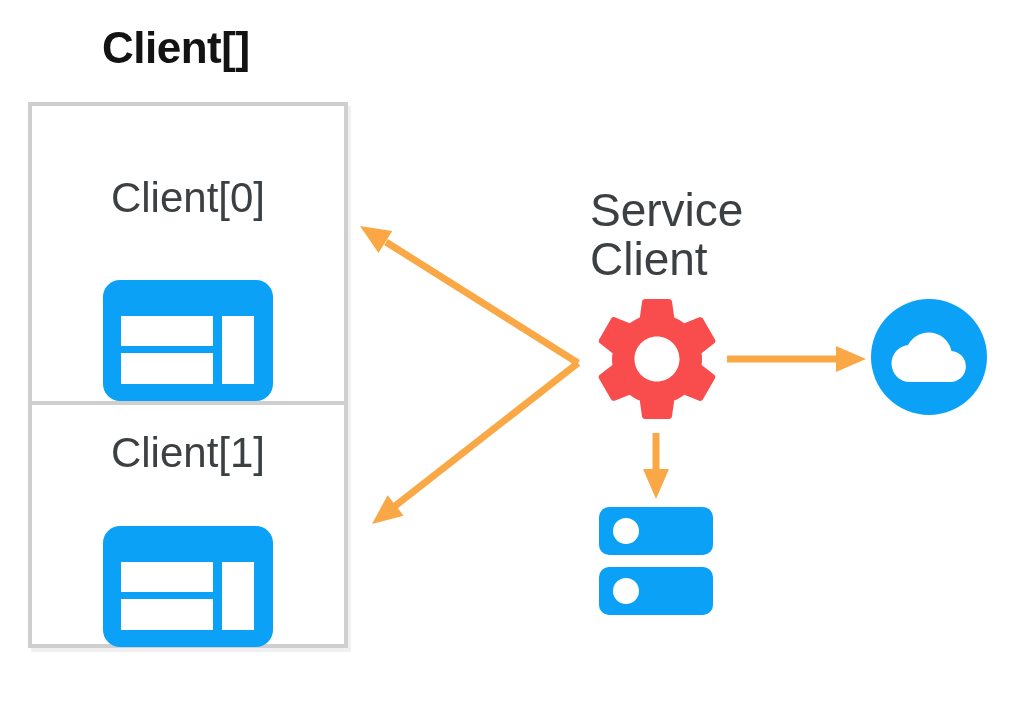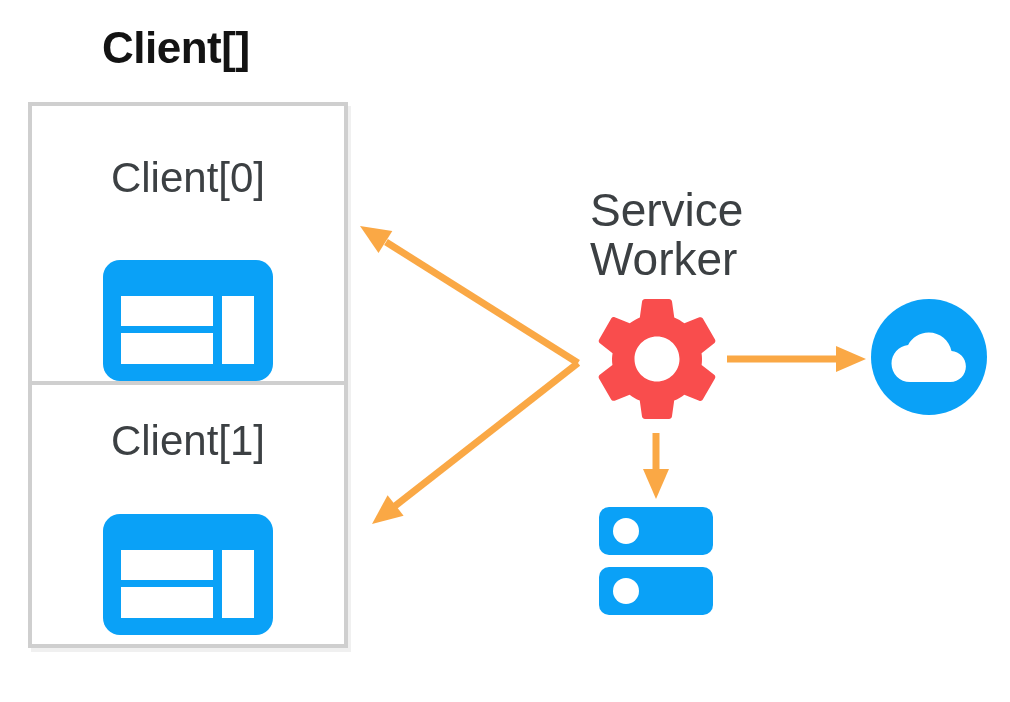--- a/index.html
+++ b/index.html
@@ -18,22 +18,22 @@
   }
   .client-box{
     position:absolute; left:28px; top:102px; width:320px; height:546px;
     box-sizing:border-box; border:4px solid var(--border); background:#fff;
     box-shadow:3px 4px 0 rgba(0,0,0,.06);
     display:flex; flex-direction:column;
   }
   .client-section{
     flex:1 1 0; display:flex; flex-direction:column; align-items:center;
   }
-  .client-section.first{padding-top:48px;gap:40px;}
-  .client-section.second{padding-top:32px;gap:30px;}
+  .client-section.first{padding-top:68px;gap:40px;}
+  .client-section.second{padding-top:24px;gap:30px;}
   .client-label{
     font-size:42px; font-weight:500; color:var(--text-dark); line-height:1.15;
   }
   .client-icon{margin-top:18px; display:block;}
   .divider{flex:none; height:4px; background:var(--border);}
   .sw-label{
     position:absolute; left:590px; top:166px;
     font-size:46px; font-weight:500; color:var(--text-dark); line-height:49px;margin-top:20px;
   }
   .gear{position:absolute; left:582px; top:284px;}
@@ -69,21 +69,21 @@
         <rect class="fill-blue" x="0" y="0" width="170" height="121" rx="17"></rect>
         <rect fill="#ffffff" x="18" y="36" width="92" height="30"></rect>
         <rect fill="#ffffff" x="18" y="73" width="92" height="31"></rect>
         <rect fill="#ffffff" x="119" y="36" width="32" height="68"></rect>
       </svg>
     </div>
   </div>
 
   <div class="sw-label">
     <div>Service</div>
-    <div>Worker</div>
+    <div>Client</div>
   </div>
 
   <svg class="gear" width="150" height="150" viewBox="0 0 24 24">
     <path class="fill-red" d="M19.14 12.94c.04-.3.06-.61.06-.94 0-.32-.02-.64-.07-.94l2.03-1.58c.18-.14.23-.41.12-.61l-1.92-3.32c-.12-.22-.37-.29-.59-.22l-2.39.96c-.5-.38-1.03-.7-1.62-.94l-.36-2.54c-.04-.24-.24-.41-.48-.41h-3.84c-.24 0-.43.17-.47.41l-.36 2.54c-.59.24-1.13.57-1.62.94l-2.39-.96c-.22-.08-.47 0-.59.22L2.74 8.87c-.12.21-.08.47.12.61l2.03 1.58c-.05.3-.09.63-.09.94s.02.64.07.94l-2.03 1.58c-.18.14-.23.41-.12.61l1.92 3.32c.12.22.37.29.59.22l2.39-.96c.5.38 1.03.7 1.62.94l.36 2.54c.05.24.24.41.48.41h3.84c.24 0 .44-.17.47-.41l.36-2.54c.59-.24 1.13-.56 1.62-.94l2.39.96c.22.08.47 0 .59-.22l1.92-3.32c.12-.22.07-.47-.12-.61l-2.01-1.58zM12 15.6c-1.98 0-3.6-1.62-3.6-3.6s1.62-3.6 3.6-3.6 3.6 1.62 3.6 3.6-1.62 3.6-3.6 3.6z"></path>
   </svg>
 
   <svg class="cloud" width="116" height="116" viewBox="0 0 116 116">
     <circle class="fill-blue" cx="58" cy="58" r="58"></circle>
     <g transform="translate(20.5,21) scale(3.1)">
       <path fill="#ffffff" d="M19.35 10.04C18.67 6.59 15.64 4 12 4 9.11 4 6.6 5.64 5.35 8.04 2.34 8.36 0 10.91 0 14c0 3.31 2.69 6 6 6h13c2.76 0 5-2.24 5-5 0-2.64-2.05-4.78-4.65-4.96z"></path>

